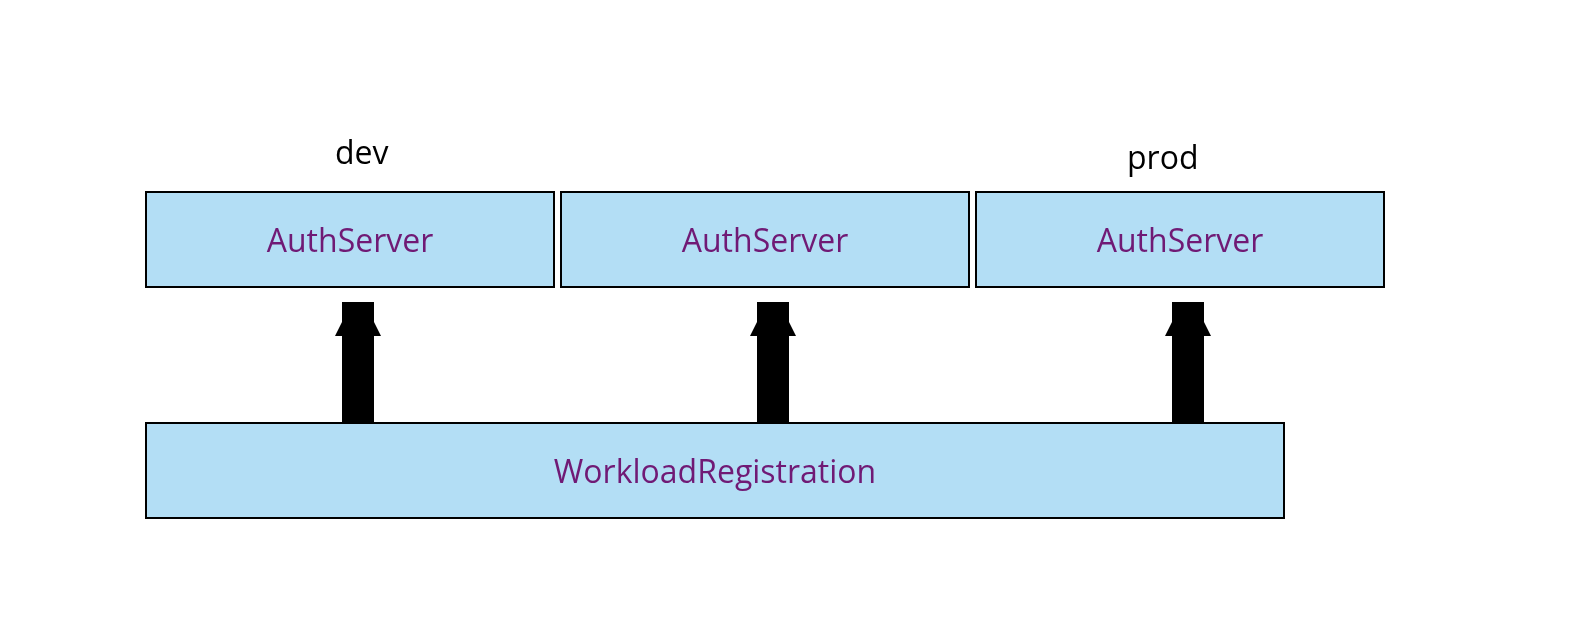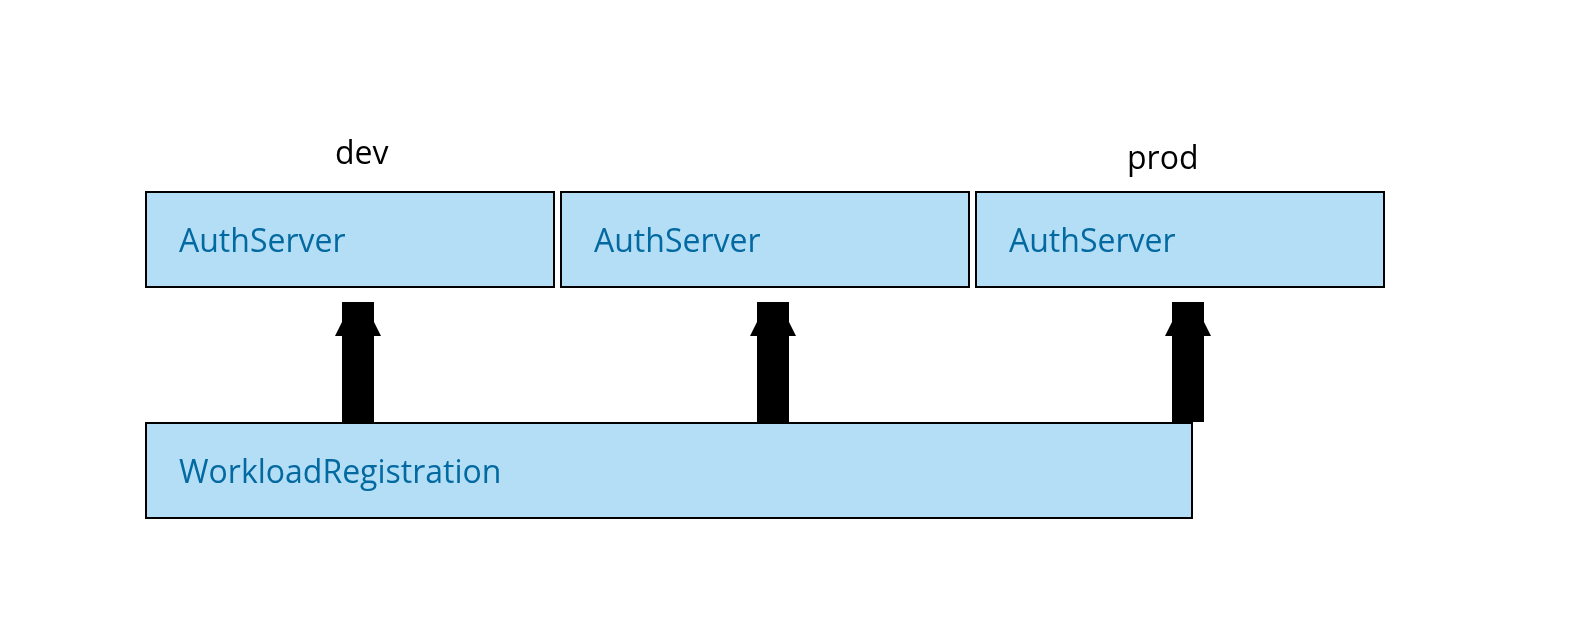--- a/index.html
+++ b/index.html
@@ -24,23 +24,23 @@
       font-size: 32px;
       color: #000000;
       text-align: center;
     }
     .box {
       position: absolute;
       background: #b3def5;
       border: 2px solid #000000;
       display: flex;
       align-items: center;
-      justify-content: flex-start;
+      justify-content: center;
       font-size: 32px;
-      color: #0369a1;
+      color: #701a75;
     }
     .arrow {
       position: absolute;
     }
     .arrow-line {
       position: absolute;
       width: 2px;
       background: #000000;
       left: 50%;
       transform: translateX(-50%);
@@ -81,17 +81,17 @@
   </div>
   <div class="arrow" style="left: 725px; top: 258px; width: 14px; height: 132px;">
     <div class="arrow-head"></div>
     <div class="arrow-line" style="top: 12px; height: 120px;"></div>
   </div>
   <div class="arrow" style="left: 1140px; top: 258px; width: 14px; height: 132px;">
     <div class="arrow-head"></div>
     <div class="arrow-line" style="top: 12px; height: 120px;"></div>
   </div>
 
-  <div class="box" style="left: 113px; top: 390px; width: 1048px; height: 97px;">
+  <div class="box" style="left: 113px; top: 390px; width: 1140px; height: 97px;">
     <span>WorkloadRegistration</span>
   </div>
 
 </div>
 
 </body></html>

